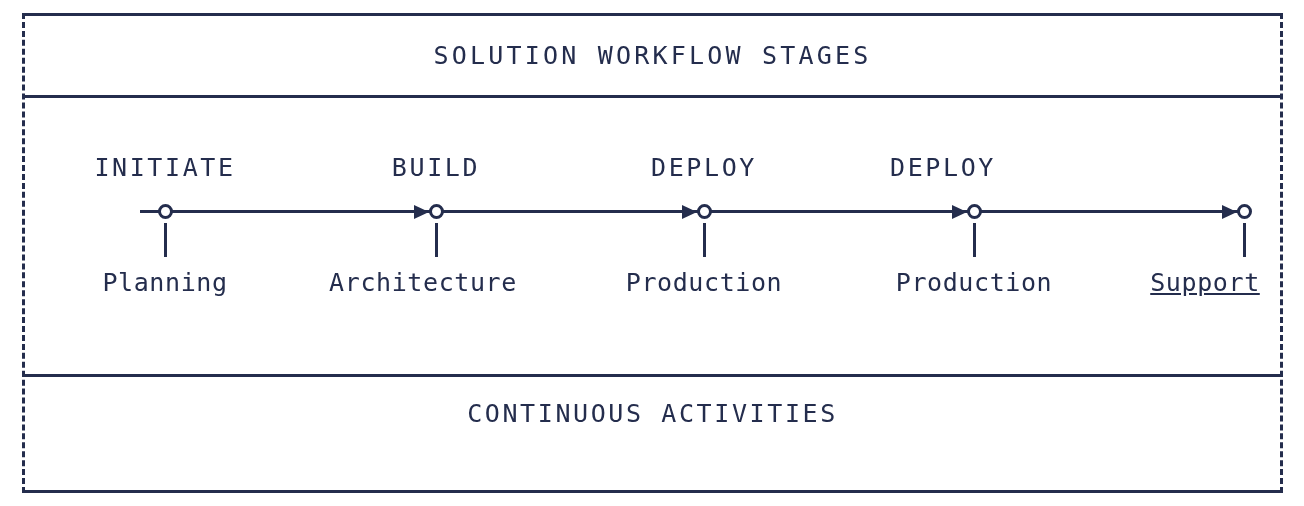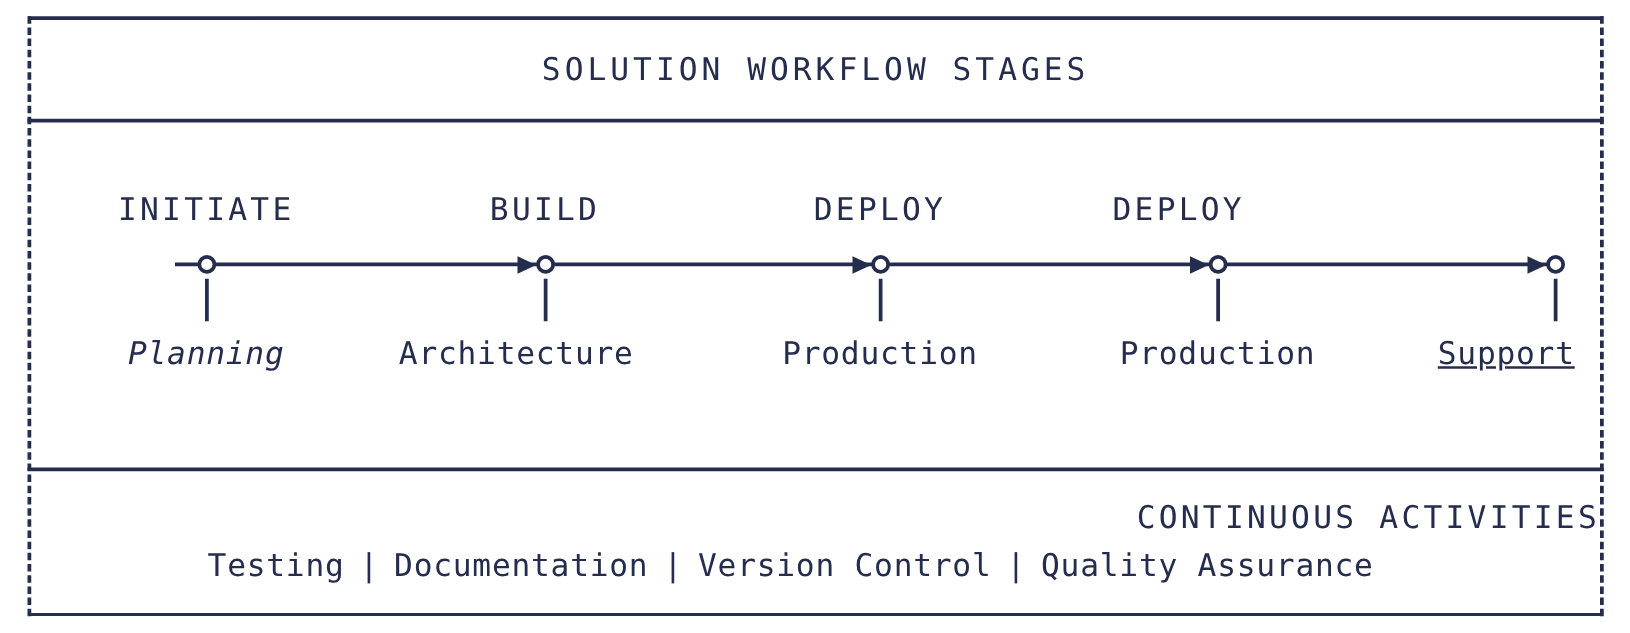--- a/index.html
+++ b/index.html
@@ -146,21 +146,21 @@
     left: 25px;
     top: 377px;
     width: 1255px;
     height: 113px;
   }
   .activities-title {
     position: absolute;
     top: 22px;
     left: 0;
     width: 1255px;
-    text-align: right;
+    text-align: center;
     font-size: 25px;
     letter-spacing: 2.6px;
     white-space: pre;
   }
   .activities-list {
     position: absolute;
     top: 61px;
     left: 0;
     width: 1215px;
     text-align: center;
@@ -195,33 +195,32 @@
         <div class="node" style="left: 564px;"></div>
         <div class="arrowhead" style="left: 564px;"></div>
         <div class="node" style="left: 834px;"></div>
         <div class="arrowhead" style="left: 834px;"></div>
         <div class="node" style="left: 1104px;"></div>
         <div class="arrowhead" style="left: 1104px;"></div>
       </div>
     <div id="stage-nodes">
         <div class="stem" style="left: 140px;"></div>
         <div class="stage-label" style="left: 140px;">INITIATE</div>
-        <div class="stage-sublabel" style="left: 140px; font-style: italic;">Planning</div>
+        <div class="stage-sublabel" style="left: 140px;">Planning</div>
         <div class="stem" style="left: 411px;"></div>
         <div class="stage-label" style="left: 411px;">BUILD</div>
-        <div class="stage-sublabel" style="left: 388px;">Architecture</div>
+        <div class="stage-sublabel" style="left: 398px;">Architecture</div>
         <div class="stem" style="left: 679px;"></div>
         <div class="stage-label" style="left: 679px;">DEPLOY</div>
         <div class="stage-sublabel" style="left: 679px;">Production</div>
         <div class="stem" style="left: 949px;"></div>
         <div class="stage-label" style="left: 918px;">DEPLOY</div>
         <div class="stage-sublabel" style="left: 949px; text-align: right;">Production</div>
         <div class="stem" style="left: 1219px;"></div>
         <div class="stage-sublabel" style="left: 1180px; text-decoration: underline;">Support</div>
       </div>
   </div>
 
   <div class="activities-band">
     <div class="activities-title">CONTINUOUS ACTIVITIES</div>
-    <div class="activities-list" id="activities-list"><span>Testing</span><span class="sep">|</span><span>Documentation</span><span class="sep">|</span><span>Version Control</span><span class="sep">|</span><span>Quality Assurance</span></div>
   </div>
 
 </div>
 
 </body></html>

